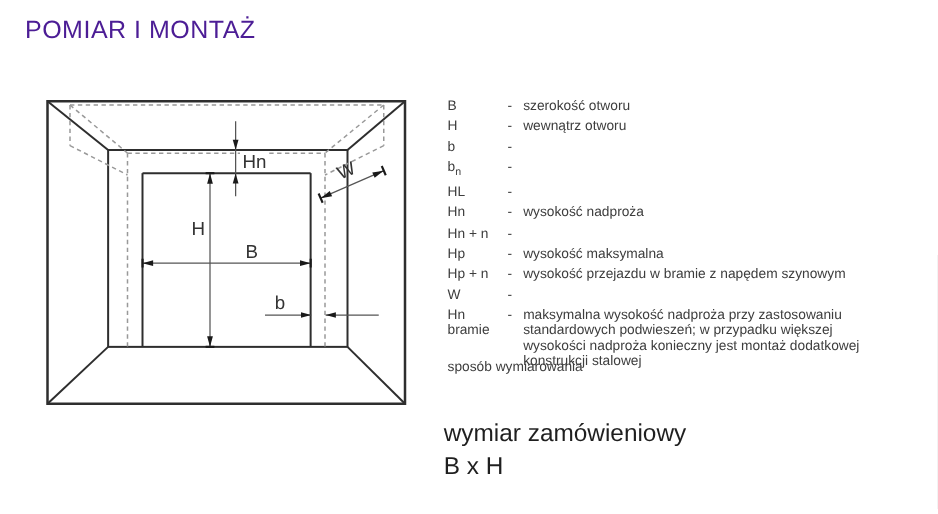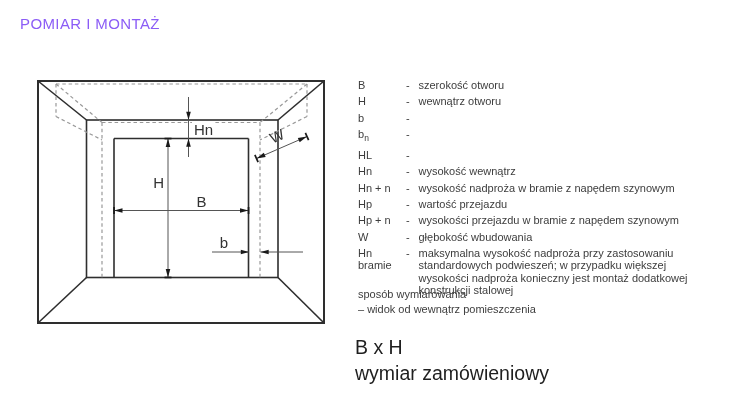--- a/index.html
+++ b/index.html
@@ -2,21 +2,21 @@
 <html><head>
 <meta charset="utf-8">
 <style>
   html,body{margin:0;padding:0;background:#e9e9e9;}
   .page{
     position:relative;width:750px;height:411px;background:#ffffff;overflow:hidden;
     font-family:"Liberation Sans","DejaVu Sans",sans-serif;
   }
   .title{
     position:absolute;left:20px;top:13px;
-    font-size:15px;line-height:22px;letter-spacing:0.4px;color:#8b5cf6;
+    font-size:20px;line-height:22px;letter-spacing:0.4px;color:#4c1d95;
   }
   .diagram{position:absolute;left:0;top:0;}
   .legend{position:absolute;left:358px;top:79px;width:345px;}
   .legend-row{
     display:flex;align-items:flex-start;
     font-size:11px;line-height:12.3px;color:#3d3d3d;margin-bottom:4.1px;
   }
   .legend-row .abbr{width:48px;flex:none;}
   .legend-row .abbr sub{font-size:8.5px;}
   .legend-row .dash{width:12.5px;flex:none;}
@@ -131,55 +131,52 @@
       <span class="abbr"><span>b</span><sub>n</sub></span>
       <span class="dash">-</span>
     </div>
     <div class="legend-row">
       <span class="abbr"><span>HL</span></span>
       <span class="dash">-</span>
     </div>
     <div class="legend-row">
       <span class="abbr"><span>Hn</span></span>
       <span class="dash">-</span>
-      <span class="desc">wysokość wewnątrz</span>
+      <span class="desc">wysokość nadproża</span>
     </div>
     <div class="legend-row">
       <span class="abbr"><span>Hn + n</span></span>
       <span class="dash">-</span>
-      <span class="desc">wysokość nadproża w bramie z napędem szynowym</span>
     </div>
     <div class="legend-row">
       <span class="abbr"><span>Hp</span></span>
       <span class="dash">-</span>
-      <span class="desc">wartość przejazdu</span>
+      <span class="desc">wysokość maksymalna</span>
     </div>
     <div class="legend-row">
       <span class="abbr"><span>Hp + n</span></span>
       <span class="dash">-</span>
-      <span class="desc">wysokości przejazdu w bramie z napędem szynowym</span>
+      <span class="desc">wysokość przejazdu w bramie z napędem szynowym</span>
     </div>
     <div class="legend-row">
       <span class="abbr"><span>W</span></span>
       <span class="dash">-</span>
-      <span class="desc">głębokość wbudowania</span>
     </div>
     <div class="legend-row">
       <span class="abbr"><span>Hn bramie</span></span>
       <span class="dash">-</span>
       <span class="desc">maksymalna wysokość nadproża przy zastosowaniu
 standardowych podwieszeń; w przypadku większej
 wysokości nadproża konieczny jest montaż dodatkowej
 konstrukcji stalowej</span>
     </div>
   </div>
 
   <div class="notes">
     <div>sposób wymiarowania</div>
-    <div>– widok od wewnątrz pomieszczenia</div>
   </div>
 
   <div class="order">
+    <div>wymiar zamówieniowy</div>
     <div>B x H</div>
-    <div>wymiar zamówieniowy</div>
   </div>
 
 </div>
 
 </body></html>

